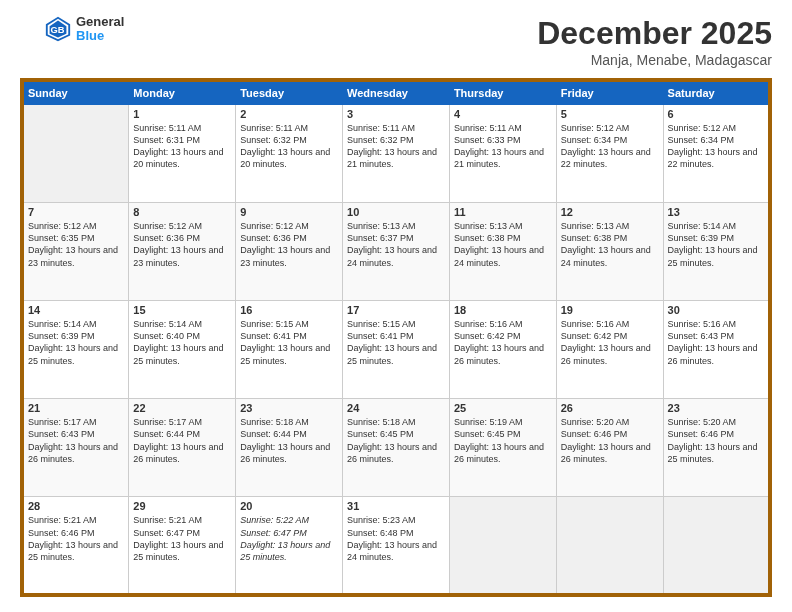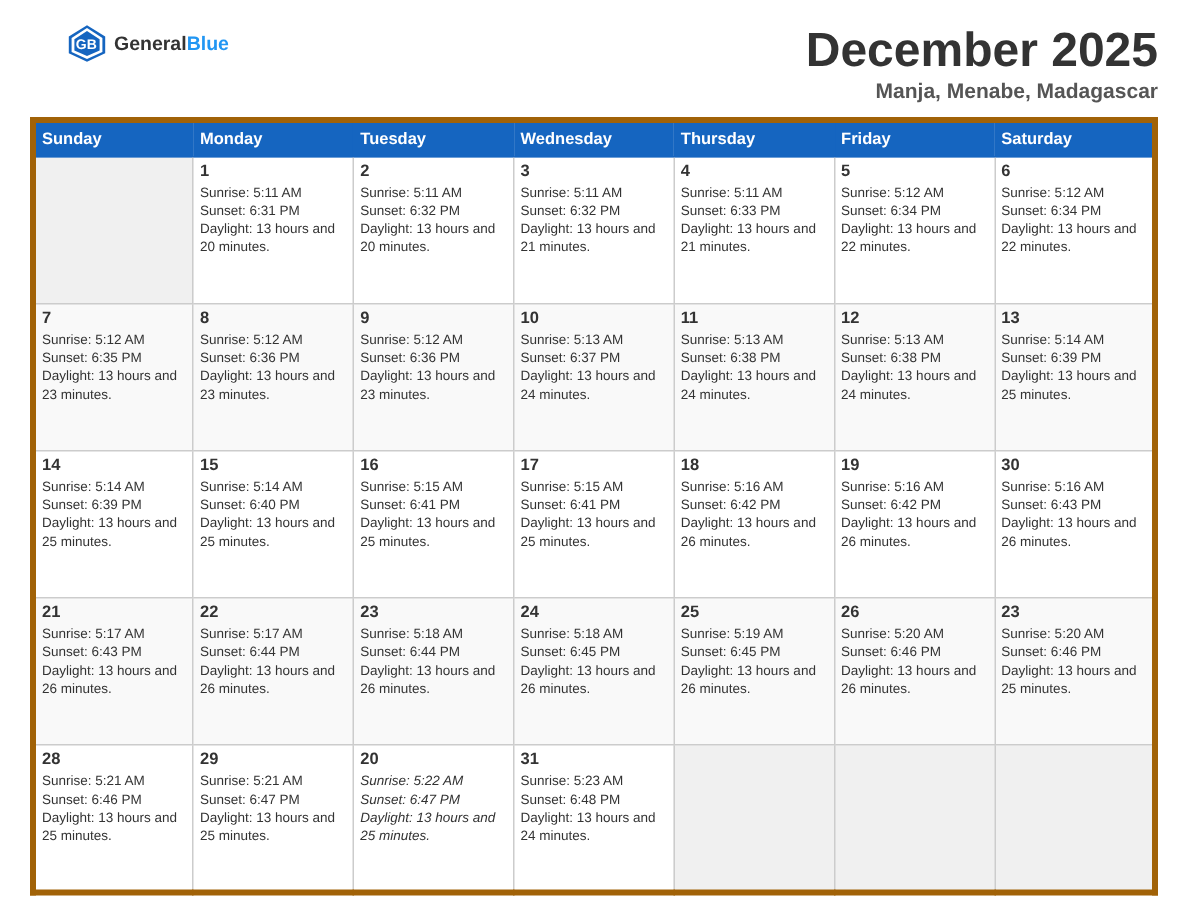--- a/index.html
+++ b/index.html
@@ -24,42 +24,42 @@
       margin-bottom: 10px;
       margin-left: 24px;
     }
     .logo {
       display: flex;
       align-items: center;
       gap: 4px;
     }
     .logo-text {
       display: flex;
-      flex-direction: row;
+      flex-direction: column;
       font-size: 13px;
       font-weight: bold;
       line-height: 1.1;
     }
     .logo-text span:first-child { color: #333; }
     .logo-text span:last-child { color: #2196F3; }
     .logo-icon {
       width: 28px;
       height: 28px;
     }
     .title-block {
       text-align: right;
     }
     .title-block h1 {
       font-size: 32px;
       font-weight: bold;
       color: #333;
     }
     .title-block h2 {
       font-size: 14px;
-      font-weight: bold;
+      font-weight: normal;
       color: #555;
     }
     .calendar {
       flex: 1;
       border: 4px solid #a16207;
       border-collapse: collapse;
       width: 100%;
       table-layout: fixed;
     }
     .calendar thead tr th {

